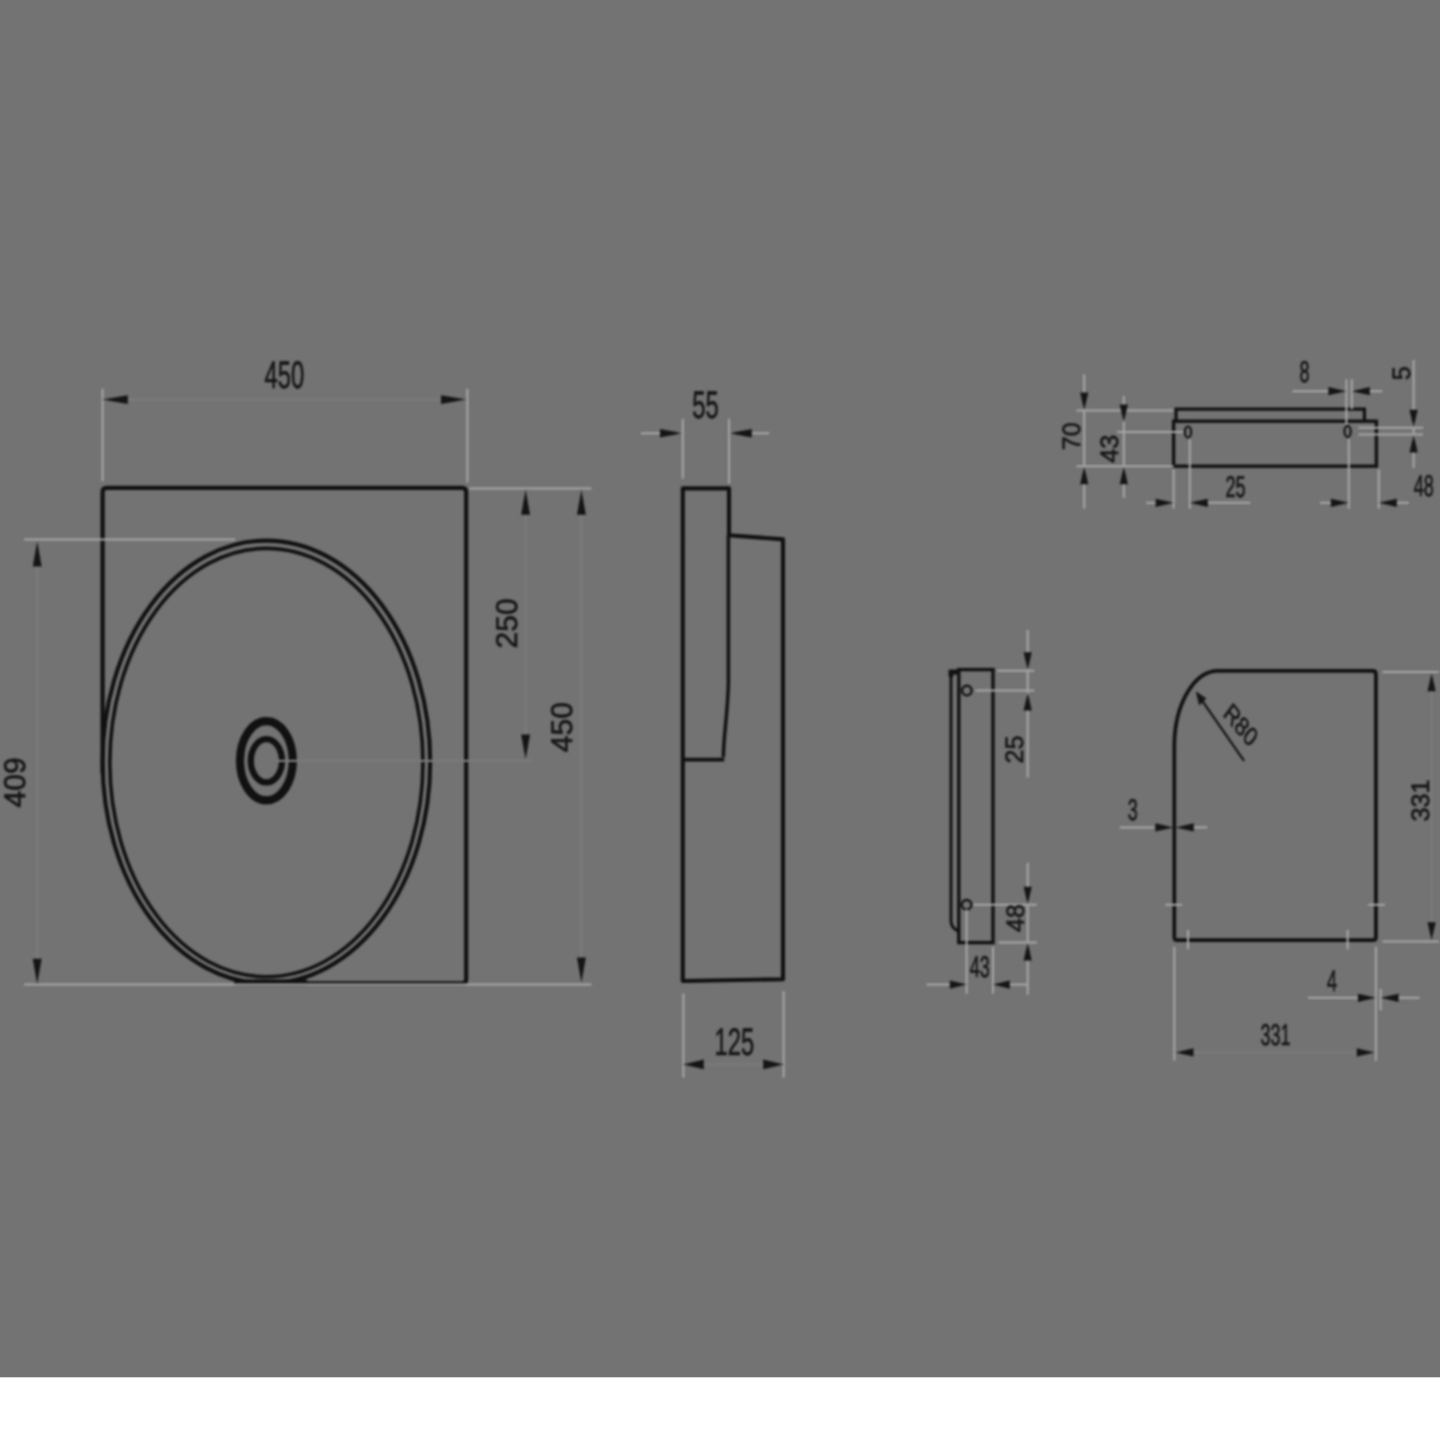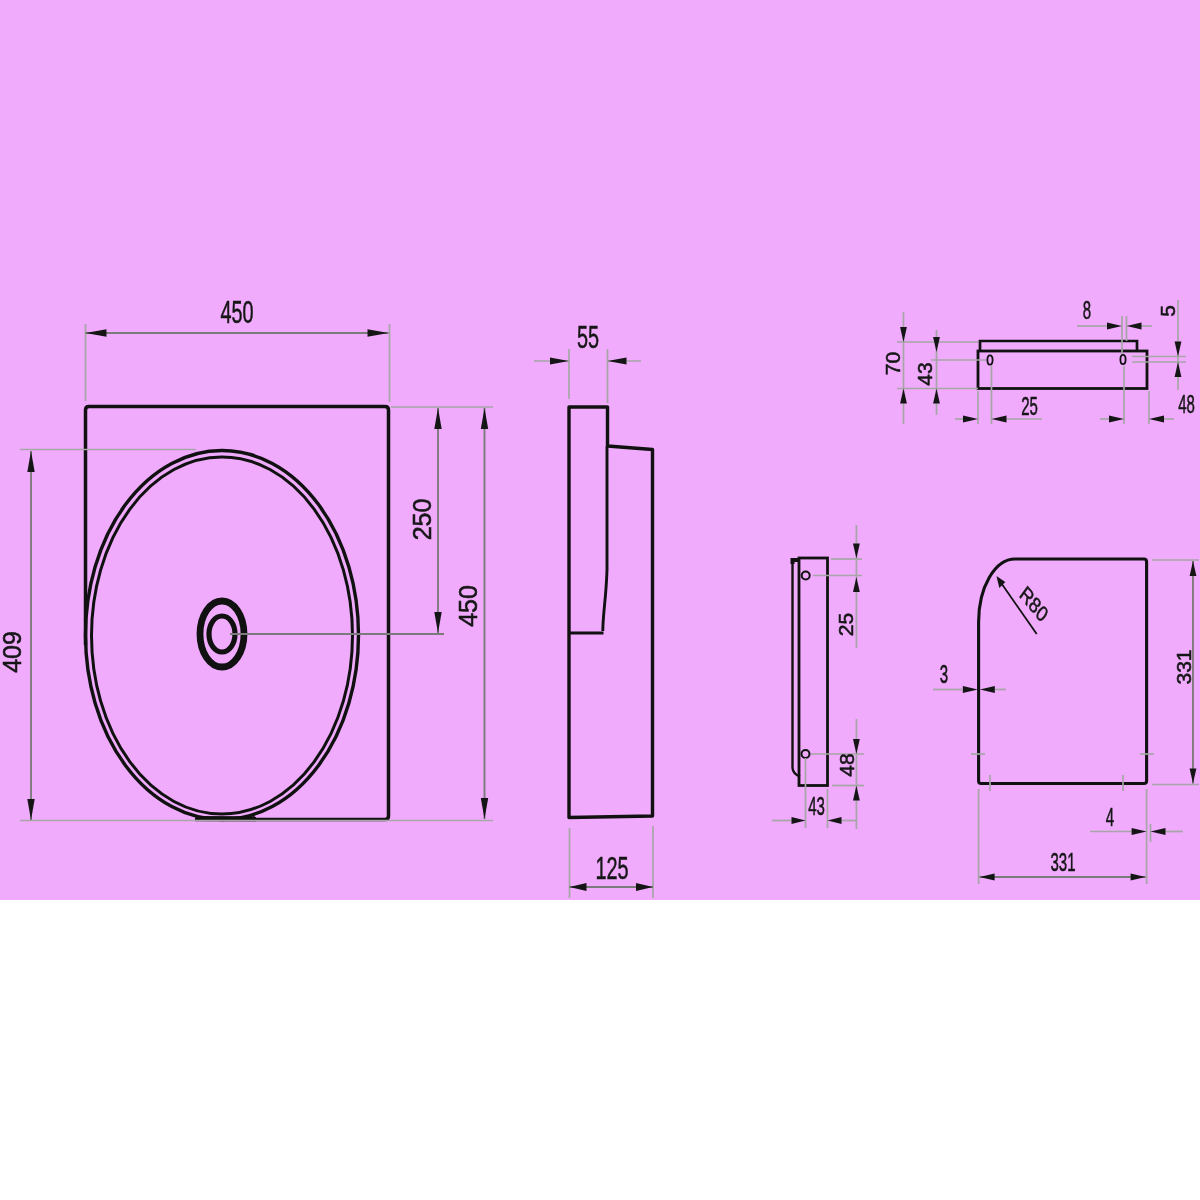--- a/index.html
+++ b/index.html
@@ -1,16 +1,16 @@
 <!DOCTYPE html>
 <html><head>
 <meta charset="utf-8">
 <style>
   html,body{margin:0;padding:0;background:#ffffff;}
-  #page{width:1200px;height:900px;position:relative;background:#f0abfc;overflow:hidden;}
+  #page{width:1200px;height:1148px;position:relative;background:#737373;overflow:hidden;}
   svg{position:absolute;top:0;left:0;filter:blur(0.72px);}
   text{font-family:"Liberation Sans",sans-serif;fill:#161616;stroke:#161616;stroke-width:0.55px;}
   .big{font-size:32px;}
   .bigr{font-size:25px;}
   .smallr{font-size:21px;}
   .small{font-size:25px;}
   .dk{stroke:#111111;fill:none;}
   .gy{stroke:#a6a6a6;fill:none;stroke-width:1.7;}
   .gy2{stroke:#7b7b7b;fill:none;stroke-width:1.9;}
   .ar{fill:#151515;stroke:none;}

